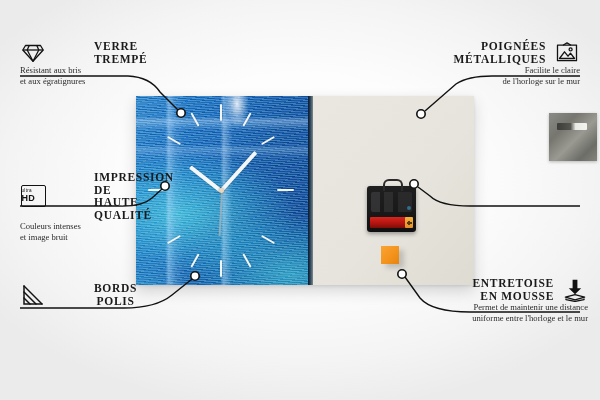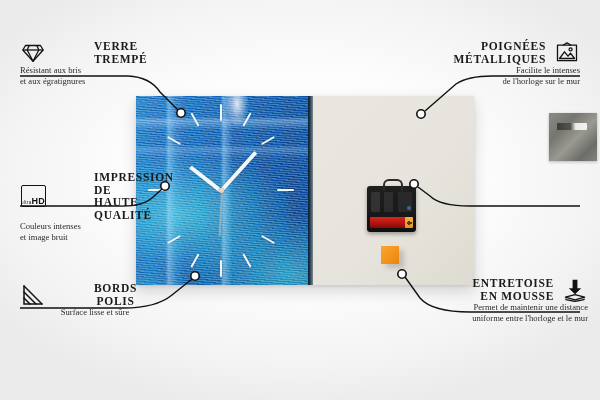--- a/index.html
+++ b/index.html
@@ -263,22 +263,22 @@
     justify-content: center;
     color: #121212;
   }
   .co-icon svg { display: block; }
 
   .hd-box {
     width: 23px; height: 20px;
     border: 1.5px solid #121212;
     border-radius: 2px;
     display: flex;
-    flex-direction: row;
-    align-items: flex-end;
+    flex-direction: column;
+    align-items: flex-start;
     justify-content: center;
     line-height: 1;
   }
   .hd-small {
     font-family: "Liberation Sans", sans-serif;
     font-size: 4.6px;
     letter-spacing: .3px;
     color: #121212;
   }
   .hd-big {
@@ -410,39 +410,38 @@
             <path d="M3,2 L21,20"></path>
             <path d="M3,8 L15,20"></path>
             <path d="M3,14 L9,20"></path>
             <path d="M3,2 L3,20 L21,20" stroke-width="1.5"></path>
           </g>
         </svg>
       </span>
       <span class="co-title">BORDS
 POLIS</span>
     </div>
-    <div class="co-desc">Surface lisse et sûre</div>
   </div>
 
   <div class="callout callout-right" style="right:20px; top:40px; width:180px;">
     <div class="co-head">
       <span class="co-title">POIGNÉES
 MÉTALLIQUES</span>
       <span class="co-icon">
         <svg width="24" height="22" viewBox="0 0 24 22">
           <g fill="none" stroke="currentColor" stroke-width="1.3" stroke-linejoin="round">
             <path d="M8,3.2 L12,0.9 L16,3.2"></path>
             <rect x="2.5" y="3.2" width="19" height="15.5"></rect>
             <path d="M4.5,16.5 L9.5,9.8 L13,14.2 L15.5,11.2 L19.5,16.5 Z"></path>
             <circle cx="15.6" cy="7.4" r="1.5"></circle>
           </g>
         </svg>
       </span>
     </div>
-    <div class="co-desc">Facilite le intenses
+    <div class="co-desc">Facilite le claire
 de l'horloge sur le mur</div>
   </div>
 
 
   <div class="callout callout-right" style="right:12px; top:277px; width:210px;">
     <div class="co-head">
       <span class="co-title">ENTRETOISE
 EN MOUSSE</span>
       <span class="co-icon">
         <svg width="24" height="24" viewBox="0 0 24 24">

